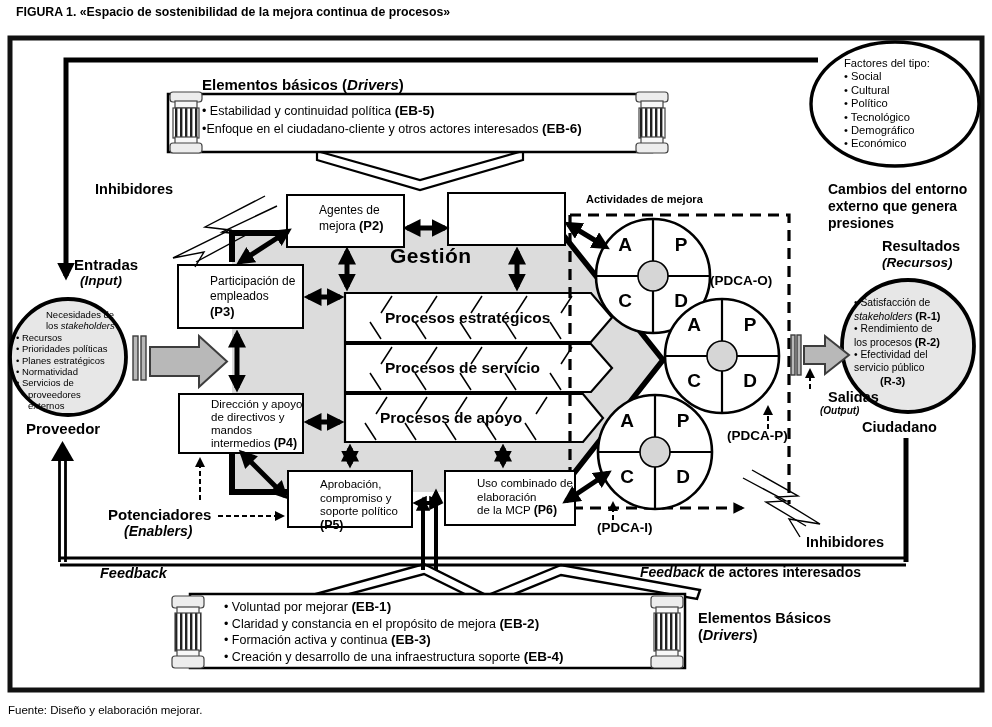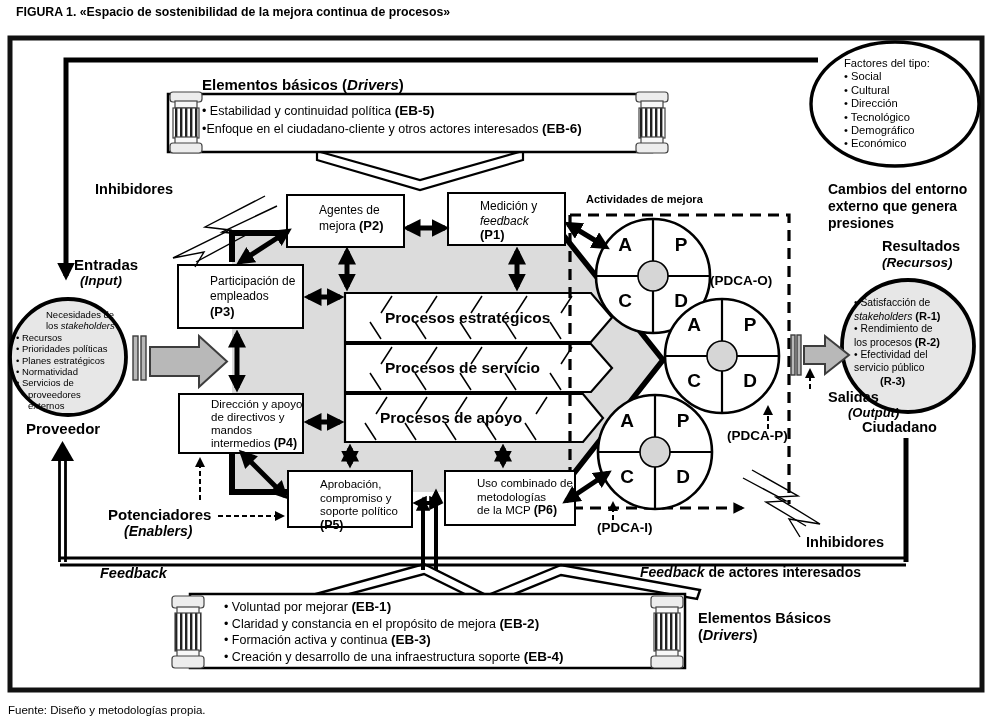--- a/index.html
+++ b/index.html
@@ -187,21 +187,21 @@
 <div class="abs b" style="left:202px;top:76px;font-size:15px;"><span>Elementos básicos (</span><span class="i">Drivers</span><span>)</span></div>
 <div class="abs ctr" style="left:172px;top:102px;width:476px;font-size:12.5px;line-height:17px;">
   <div><span>• Estabilidad y continuidad política </span><span class="cd">(EB-5)</span></div>
   <div><span>•Enfoque en el ciudadano-cliente y otros actores interesados </span><span class="cd">(EB-6)</span></div>
 </div>
 
 <div class="abs" style="left:844px;top:57px;width:112px;font-size:11.2px;line-height:13.4px;">
   <div>Factores del tipo:</div>
   <div>• Social</div>
       <div>• Cultural</div>
-  <div>• Dirección</div>
+  <div>• Político</div>
       <div>• Tecnológico</div>
   <div>• Demográfico</div>
       <div>• Económico</div>
 </div>
 <div class="abs b ctr" style="left:798px;top:164px;width:188px;font-size:14px;line-height:17px;margin-top:17px;">Cambios del entorno externo que genera presiones</div>
 
 <div class="abs b" style="left:95px;top:181px;font-size:14.5px;">Inhibidores</div>
 <div class="abs b" style="left:74px;top:256px;font-size:15px;">Entradas</div>
 <div class="abs b i" style="left:80px;top:273px;font-size:13.5px;">(Input)</div>
 <div class="abs" style="left:16px;top:309px;width:106px;font-size:9.5px;line-height:11.4px;">
@@ -214,53 +214,49 @@
   <div>• Servicios de</div>
   <div class="ind">proveedores</div>
   <div class="ind">externos</div>
 </div>
 <div class="abs b" style="left:26px;top:420px;font-size:15px;text-align:center;">Proveedor</div>
 <div class="abs b" style="left:108px;top:506px;font-size:15px;">Potenciadores</div>
 <div class="abs b i" style="left:124px;top:523px;font-size:14px;">(Enablers)</div>
 <div class="abs b i" style="left:100px;top:565px;font-size:14.5px;">Feedback</div>
 
 <div class="abs b ctr" style="left:360px;top:243px;width:170px;font-size:21px;line-height:25px;letter-spacing:.5px;">
+  <div>Gestión</div>
 </div>
 <div class="abs b ctr" style="left:355px;top:309px;width:225px;font-size:15.5px;">Procesos estratégicos</div>
 <div class="abs b ctr" style="left:355px;top:359px;width:225px;font-size:15.5px;">Procesos de servicio</div>
 <div class="abs b ctr" style="left:350px;top:409px;width:215px;font-size:15.5px;">Procesos de apoyo</div>
 
 <div class="abs ctr" style="left:289px;top:203px;width:113px;font-size:12px;line-height:15px;">
   <div>Agentes  de</div>
   <div><span>mejora </span><span class="cd">(P2)</span></div>
-</div>
-<div class="abs ctr" style="left:450px;top:199px;width:113px;font-size:12px;line-height:14.5px;">
-  <div>Medición y</div>
-  <div class="i">feedback</div>
-  <div class="cd">(P1)</div>
 </div>
 <div class="abs ctr" style="left:180px;top:274px;width:107px;font-size:12px;line-height:15px;">
   <div>Participación de</div>
   <div>empleados</div>
   <div class="cd">(P3)</div>
 </div>
 <div class="abs ctr" style="left:181px;top:398px;width:120px;font-size:11.5px;line-height:13px;">
   <div>Dirección y apoyo</div>
   <div>de directivos y</div>
   <div>mandos</div>
   <div><span>intermedios </span><span class="cd">(P4)</span></div>
 </div>
 <div class="abs ctr" style="left:290px;top:478px;width:97px;font-size:11.5px;line-height:13.5px;">
   <div>Aprobación,</div>
   <div>compromiso y</div>
   <div><span>soporte político </span><span class="cd">(P5)</span></div>
 </div>
 <div class="abs ctr" style="left:447px;top:477px;width:126px;font-size:11.5px;line-height:13.5px;">
   <div>Uso combinado de</div>
-  <div>metodologías</div>
+  <div>elaboración</div>
   <div><span>de la MCP </span><span class="cd">(P6)</span></div>
 </div>
 
 <div class="abs b" style="left:586px;top:193px;font-size:11px;">Actividades de mejora</div>
 <div class="abs b" style="left:710px;top:234px;font-size:13.5px;margin-top:39px;">(PDCA-O)</div>
 <div class="abs b" style="left:727px;top:428px;font-size:13.5px;">(PDCA-P)</div>
 <div class="abs b" style="left:597px;top:520px;font-size:13.5px;">(PDCA-I)</div>
 
 <span class="letter" style="left:610px;top:234px;">A</span>
 <span class="letter" style="left:666px;top:234px;">P</span>
@@ -282,31 +278,31 @@
 <div class="abs" style="left:854px;top:297px;width:110px;font-size:10.3px;line-height:12.6px;">
   <div>• Satisfacción de</div>
   <div><span class="i">stakeholders </span><span class="cd">(R-1)</span></div>
   <div>• Rendimiento de</div>
   <div><span>los procesos </span><span class="cd">(R-2)</span></div>
   <div>• Efectividad del</div>
   <div>servicio público</div>
   <div class="cd" style="padding-left:26px;">(R-3)</div>
 </div>
 <div class="abs b ctr" style="left:798px;top:389px;width:72px;font-size:14.5px;">Salidas</div>
-<div class="abs b i ctr" style="left:790px;top:405px;width:86px;font-size:13px;margin-left:28px;">(Output)</div>
+<div class="abs b i ctr" style="left:790px;top:405px;width:86px;font-size:10px;">(Output)</div>
 <div class="abs b" style="left:862px;top:419px;font-size:14.5px;">Ciudadano</div>
 <div class="abs b" style="left:806px;top:534px;font-size:14.5px;">Inhibidores</div>
 <div class="abs b" style="left:640px;top:564px;font-size:14px;"><span class="i">Feedback</span><span> de actores interesados</span></div>
 
 <div class="abs ctr" style="left:194px;top:599px;width:487px;font-size:12.5px;line-height:16.5px;">
   <div><span>• Voluntad por mejorar </span><span class="cd">(EB-1)</span></div>
   <div><span>• Claridad y constancia en el propósito de mejora </span><span class="cd">(EB-2)</span></div>
   <div><span>• Formación activa y continua </span><span class="cd">(EB-3)</span></div>
   <div><span>• Creación y desarrollo de una infraestructura soporte </span><span class="cd">(EB-4)</span></div>
 </div>
 <div class="abs b" style="left:698px;top:610px;font-size:14.5px;">
   <div>Elementos Básicos</div>
   <div><span>(</span><span class="i">Drivers</span><span>)</span></div>
 </div>
 
-<div class="abs" style="left:8px;top:704px;font-size:11.5px;">Fuente: Diseño y metodologías propia.</div>
+<div class="abs" style="left:8px;top:704px;font-size:11.5px;">Fuente: Diseño y elaboración mejorar.</div>
 
 </div>
 
 </body></html>

